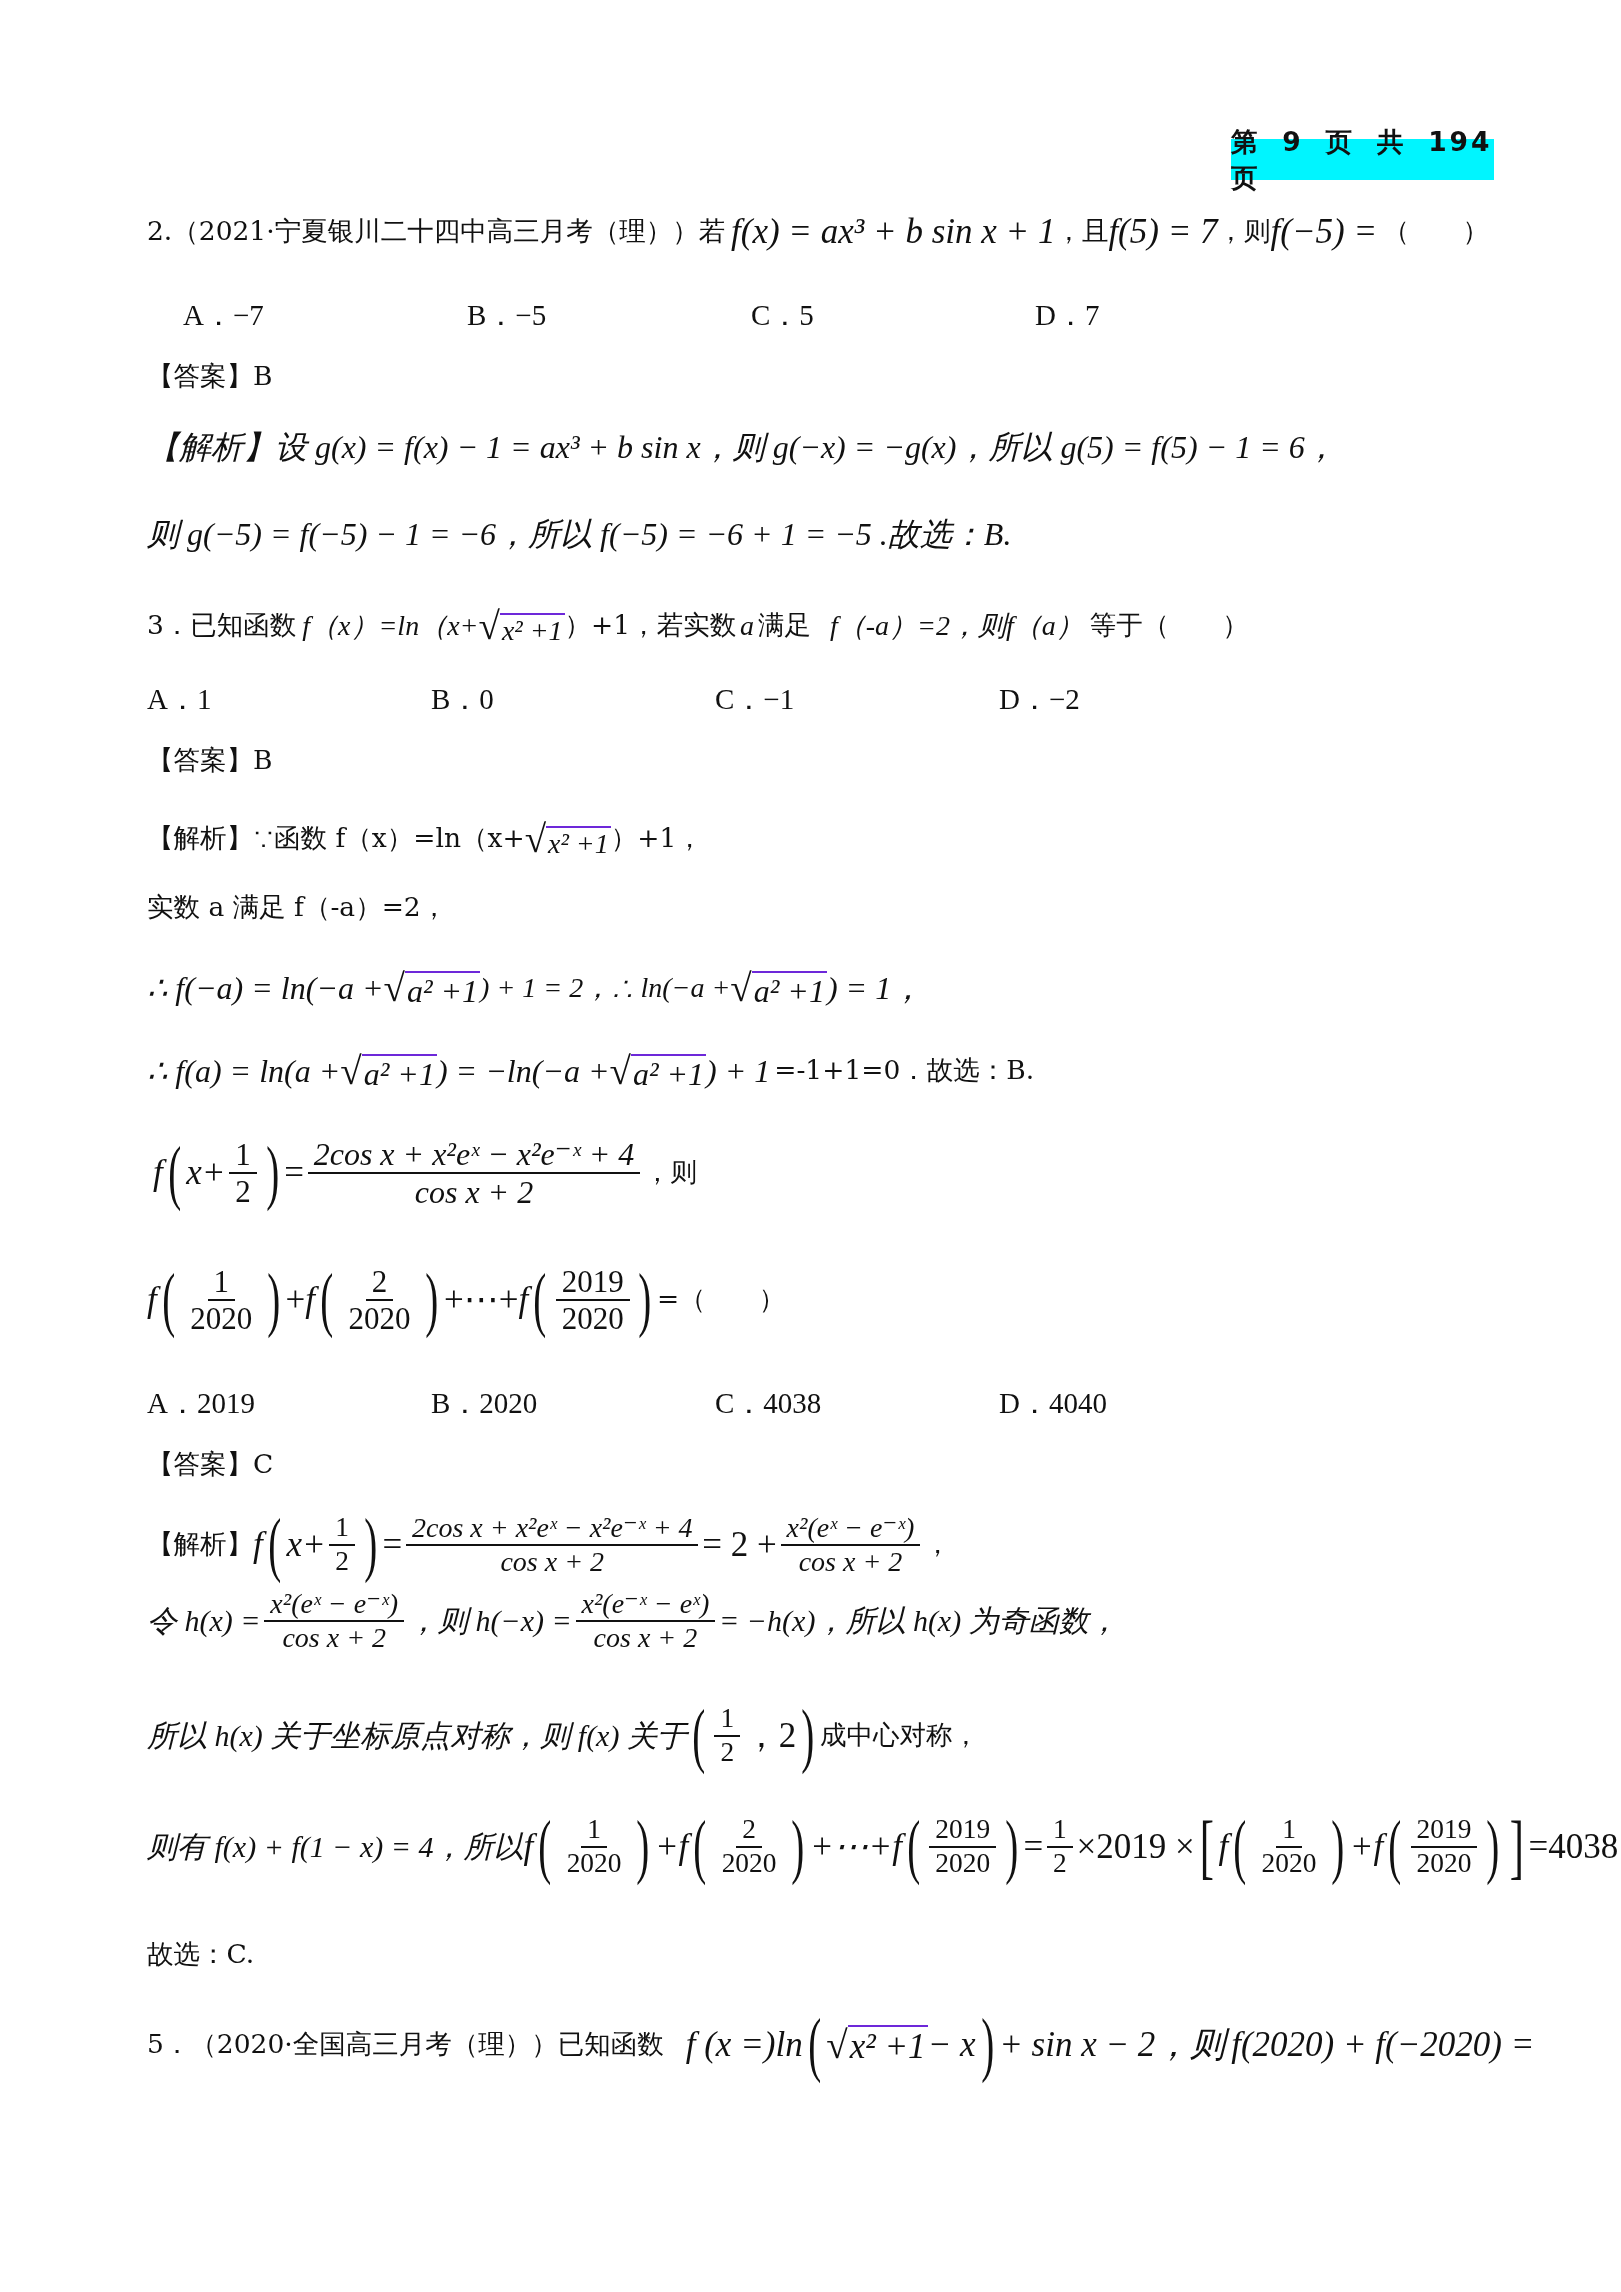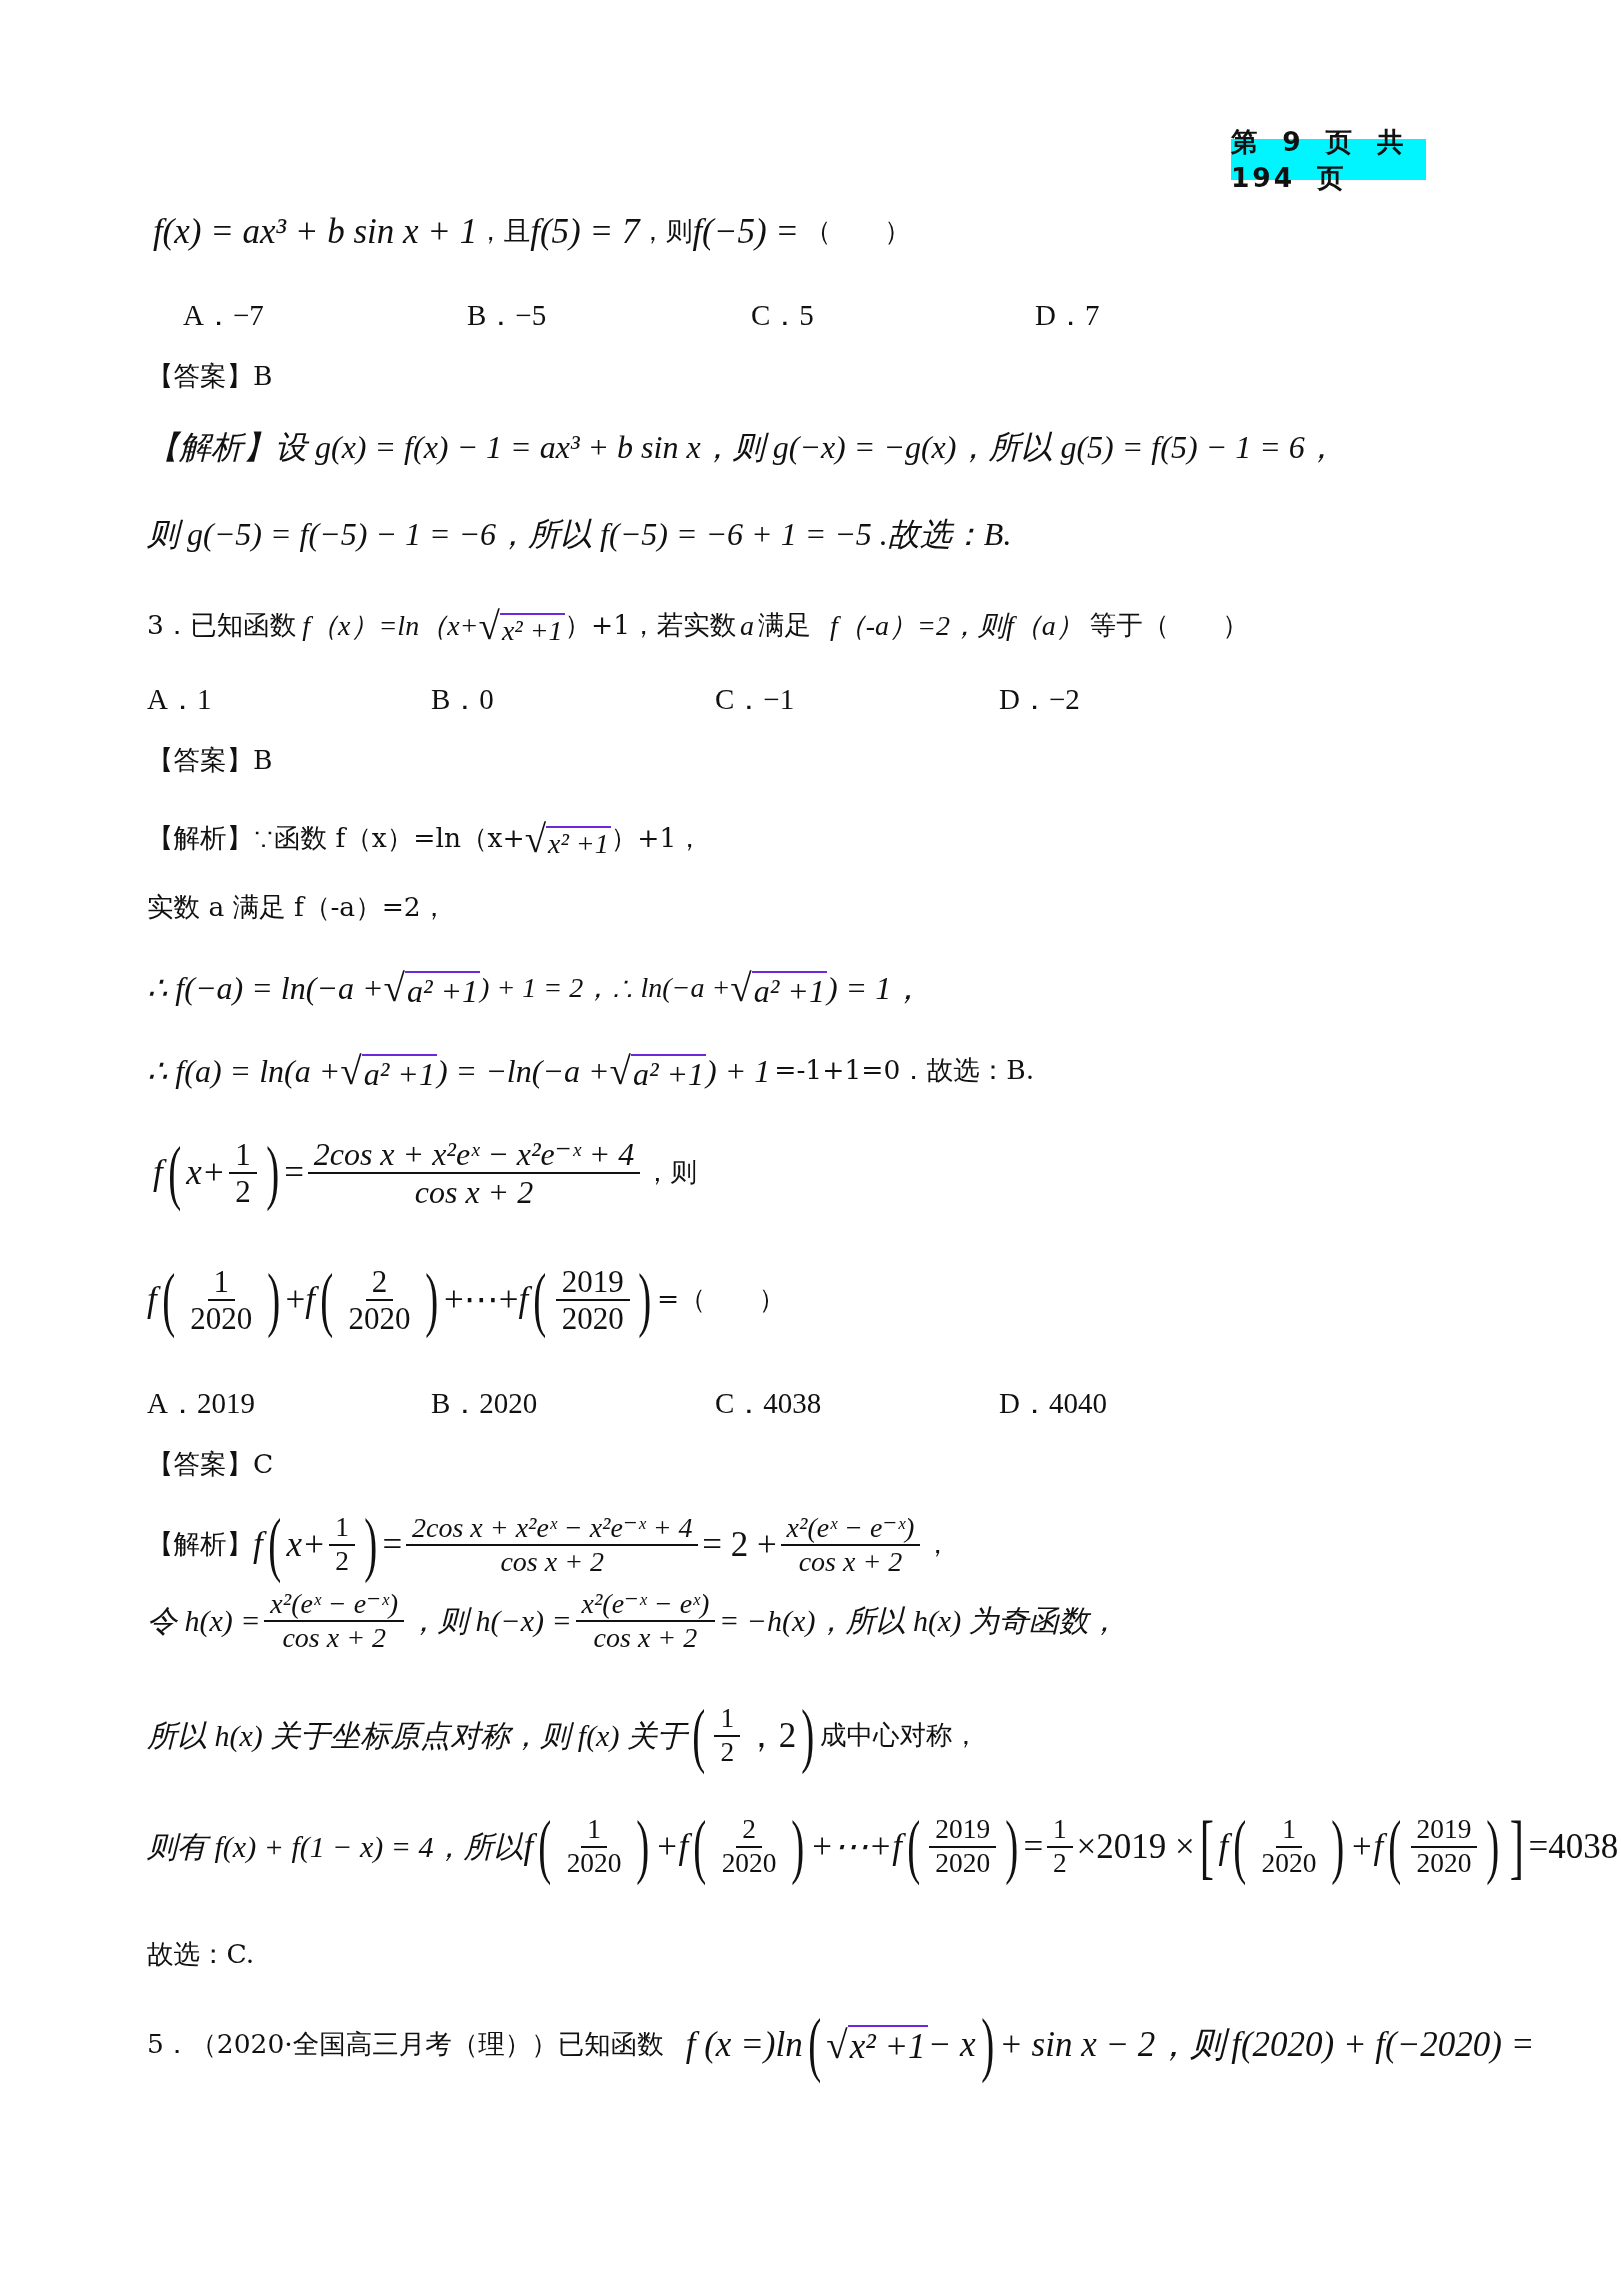--- a/index.html
+++ b/index.html
@@ -1,18 +1,18 @@
 <!DOCTYPE html>
 <html><head>
 <meta charset="utf-8">
 <style>
   html, body { margin:0; padding:0; background:#ffffff; }
   body { width:1621px; height:2293px; position:relative; overflow:hidden;
          font-family:"Liberation Serif","DejaVu Serif",serif; color:#111; }
-  .page-badge { position:absolute; left:1231px; top:139px; width:195px; height:41px;
+  .page-badge { position:absolute; left:1231px; top:139px; width:263px; height:41px;
          background:#00f5ff; display:flex; align-items:center; justify-content:center;
          font-family:"DejaVu Sans","Liberation Sans",sans-serif; font-weight:bold; font-size:26.5px;
          letter-spacing:2.9px; word-spacing:9.8px; color:#111; }
   .line { position:absolute; left:147px; white-space:nowrap; font-size:28px; line-height:1; display:flex; align-items:center; }
   .m { font-family:"Liberation Serif","DejaVu Serif",serif; font-size:35px; }
   .mi { font-style:italic; }
   .frac { display:inline-flex; flex-direction:column; align-items:center; vertical-align:middle; margin:0 3.9px; }
   .frac .num { border-bottom:2px solid #111; padding:0 5.9px 2px; }
   .frac .den { padding:2px 5.9px 0; }
   .paren { font-size:71px; font-weight:200; line-height:1; transform:scaleX(0.55); display:inline-block; }
@@ -22,20 +22,21 @@
   .opts { position:absolute; left:147px; width:1274px; display:flex; font-size:29px; }
   .opts span { width:284px; display:inline-block; }
   .cn { font-family:"DejaVu Serif","Liberation Serif",serif; font-size:26.5px; }
 </style>
 </head>
 <body>
 
 <div class="page-badge">第 9 页 共 194 页</div>
 
 <div class="line" style="top:214px;">
+  <span class="cn">2.（2021·宁夏银川二十四中高三月考（理））若</span>
   <span class="m mi" style="margin-left:5.9px;">f(x) = ax³ + b sin x + 1</span>
   <span class="cn">，且</span>
   <span class="m mi">f(5) = 7</span>
   <span class="cn">，则</span>
   <span class="m mi">f(−5) =</span>
   <span class="cn" style="margin-left:5.9px;">（　　）</span>
 </div>
 
 <div class="opts" style="top:296px;margin-left:36px;">
   <span>A．−7</span>

